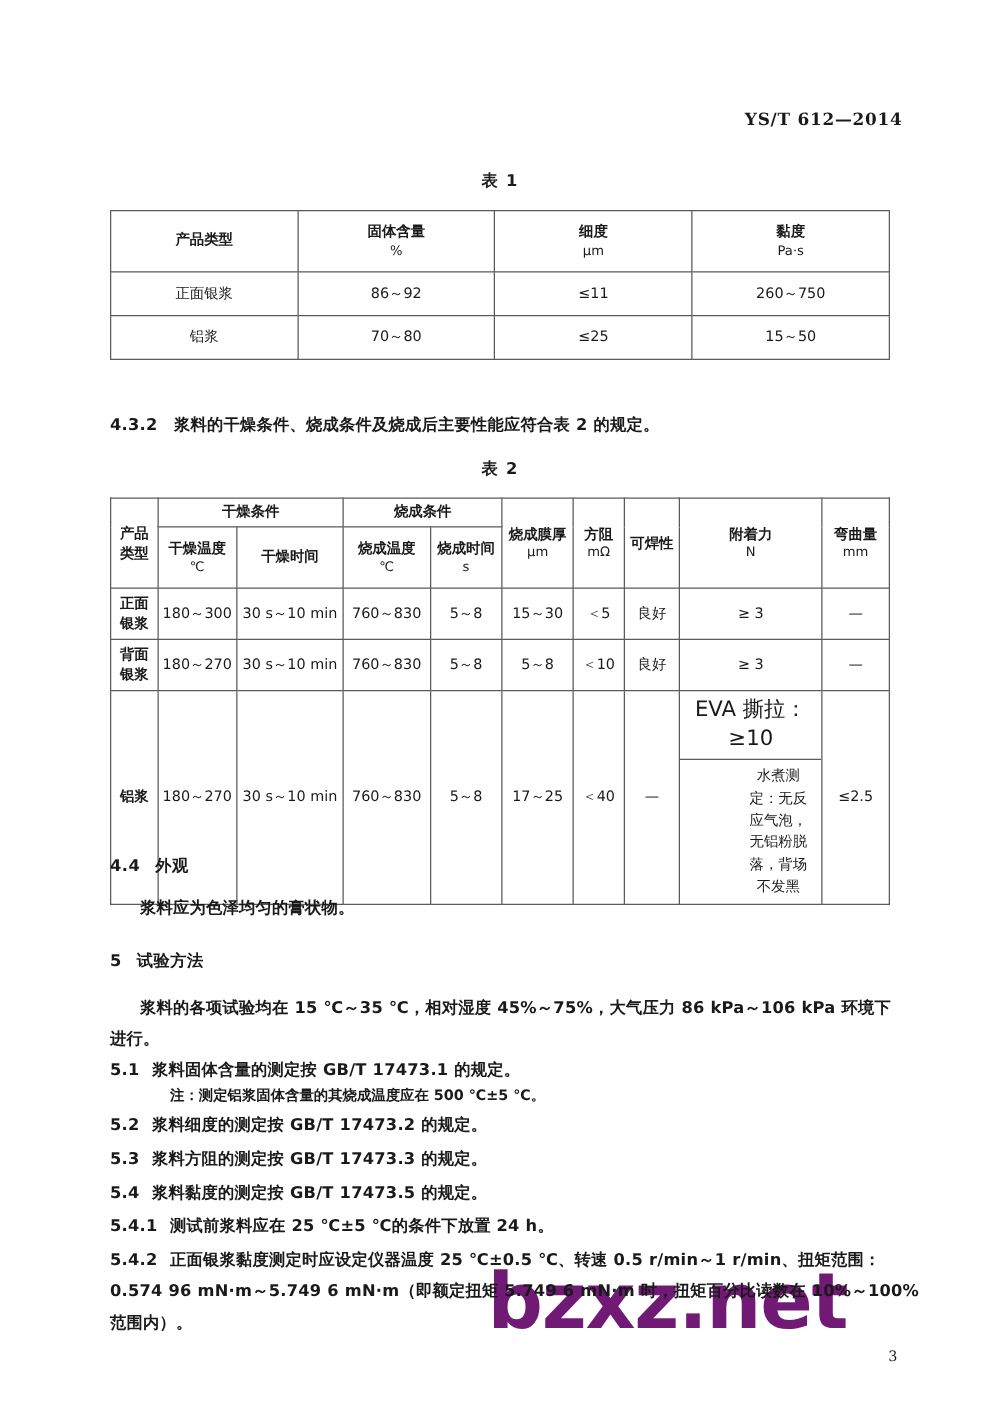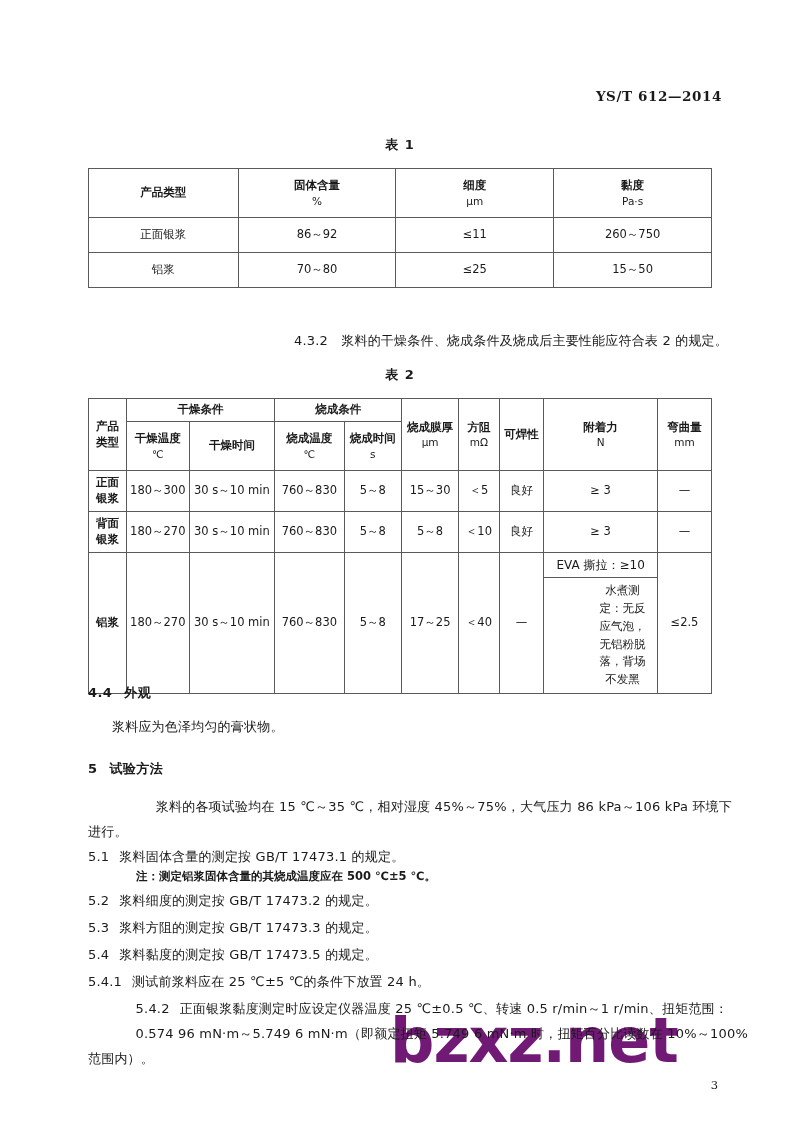--- a/index.html
+++ b/index.html
@@ -105,40 +105,40 @@
   #table2 { left: 88px; top: 398px; width: 624px; }
   #table2 td { padding: 1px 1px; }
   #table2 td.prod { font-weight: bold; width: 40px; }
   #table2 .grp { font-weight: bold; height: 20px; }
   #table2 .sub { font-weight: bold; height: 46px; }
   #table2 tr.data td { height: 38px; }
   #table2 td.adh-split { padding: 0; vertical-align: top; }
   #table2 .adh-top {
     border-bottom: 1px solid #5a5a5a;
     padding: 4px 2px;
-    font-size: 12px;
+    font-size: 17px;
   }
   #table2 .adh-bot {
     padding: 4px 6px;
     font-size: 11.5px;
     line-height: 1.55;
     text-align: center;
     margin-left: 44px;
   }
   #table2 tr.alrow td { height: 86px; }
 
   
   .para {
     position: absolute;
     font-size: 13px;
     font-family: "DejaVu Sans", sans-serif;
     line-height: 1.62;
     letter-spacing: 0.2px;
   }
-  .para.bold { font-weight: normal; text-align: right; }
+  .para.bold { font-weight: bold; }
   .sec-head {
     position: absolute;
     font-size: 13px;
     font-weight: bold;
     font-family: "DejaVu Sans", sans-serif;
     letter-spacing: 0.4px;
   }
   .sec-head .num { margin-right: 12px; }
   .note-para {
     position: absolute;

